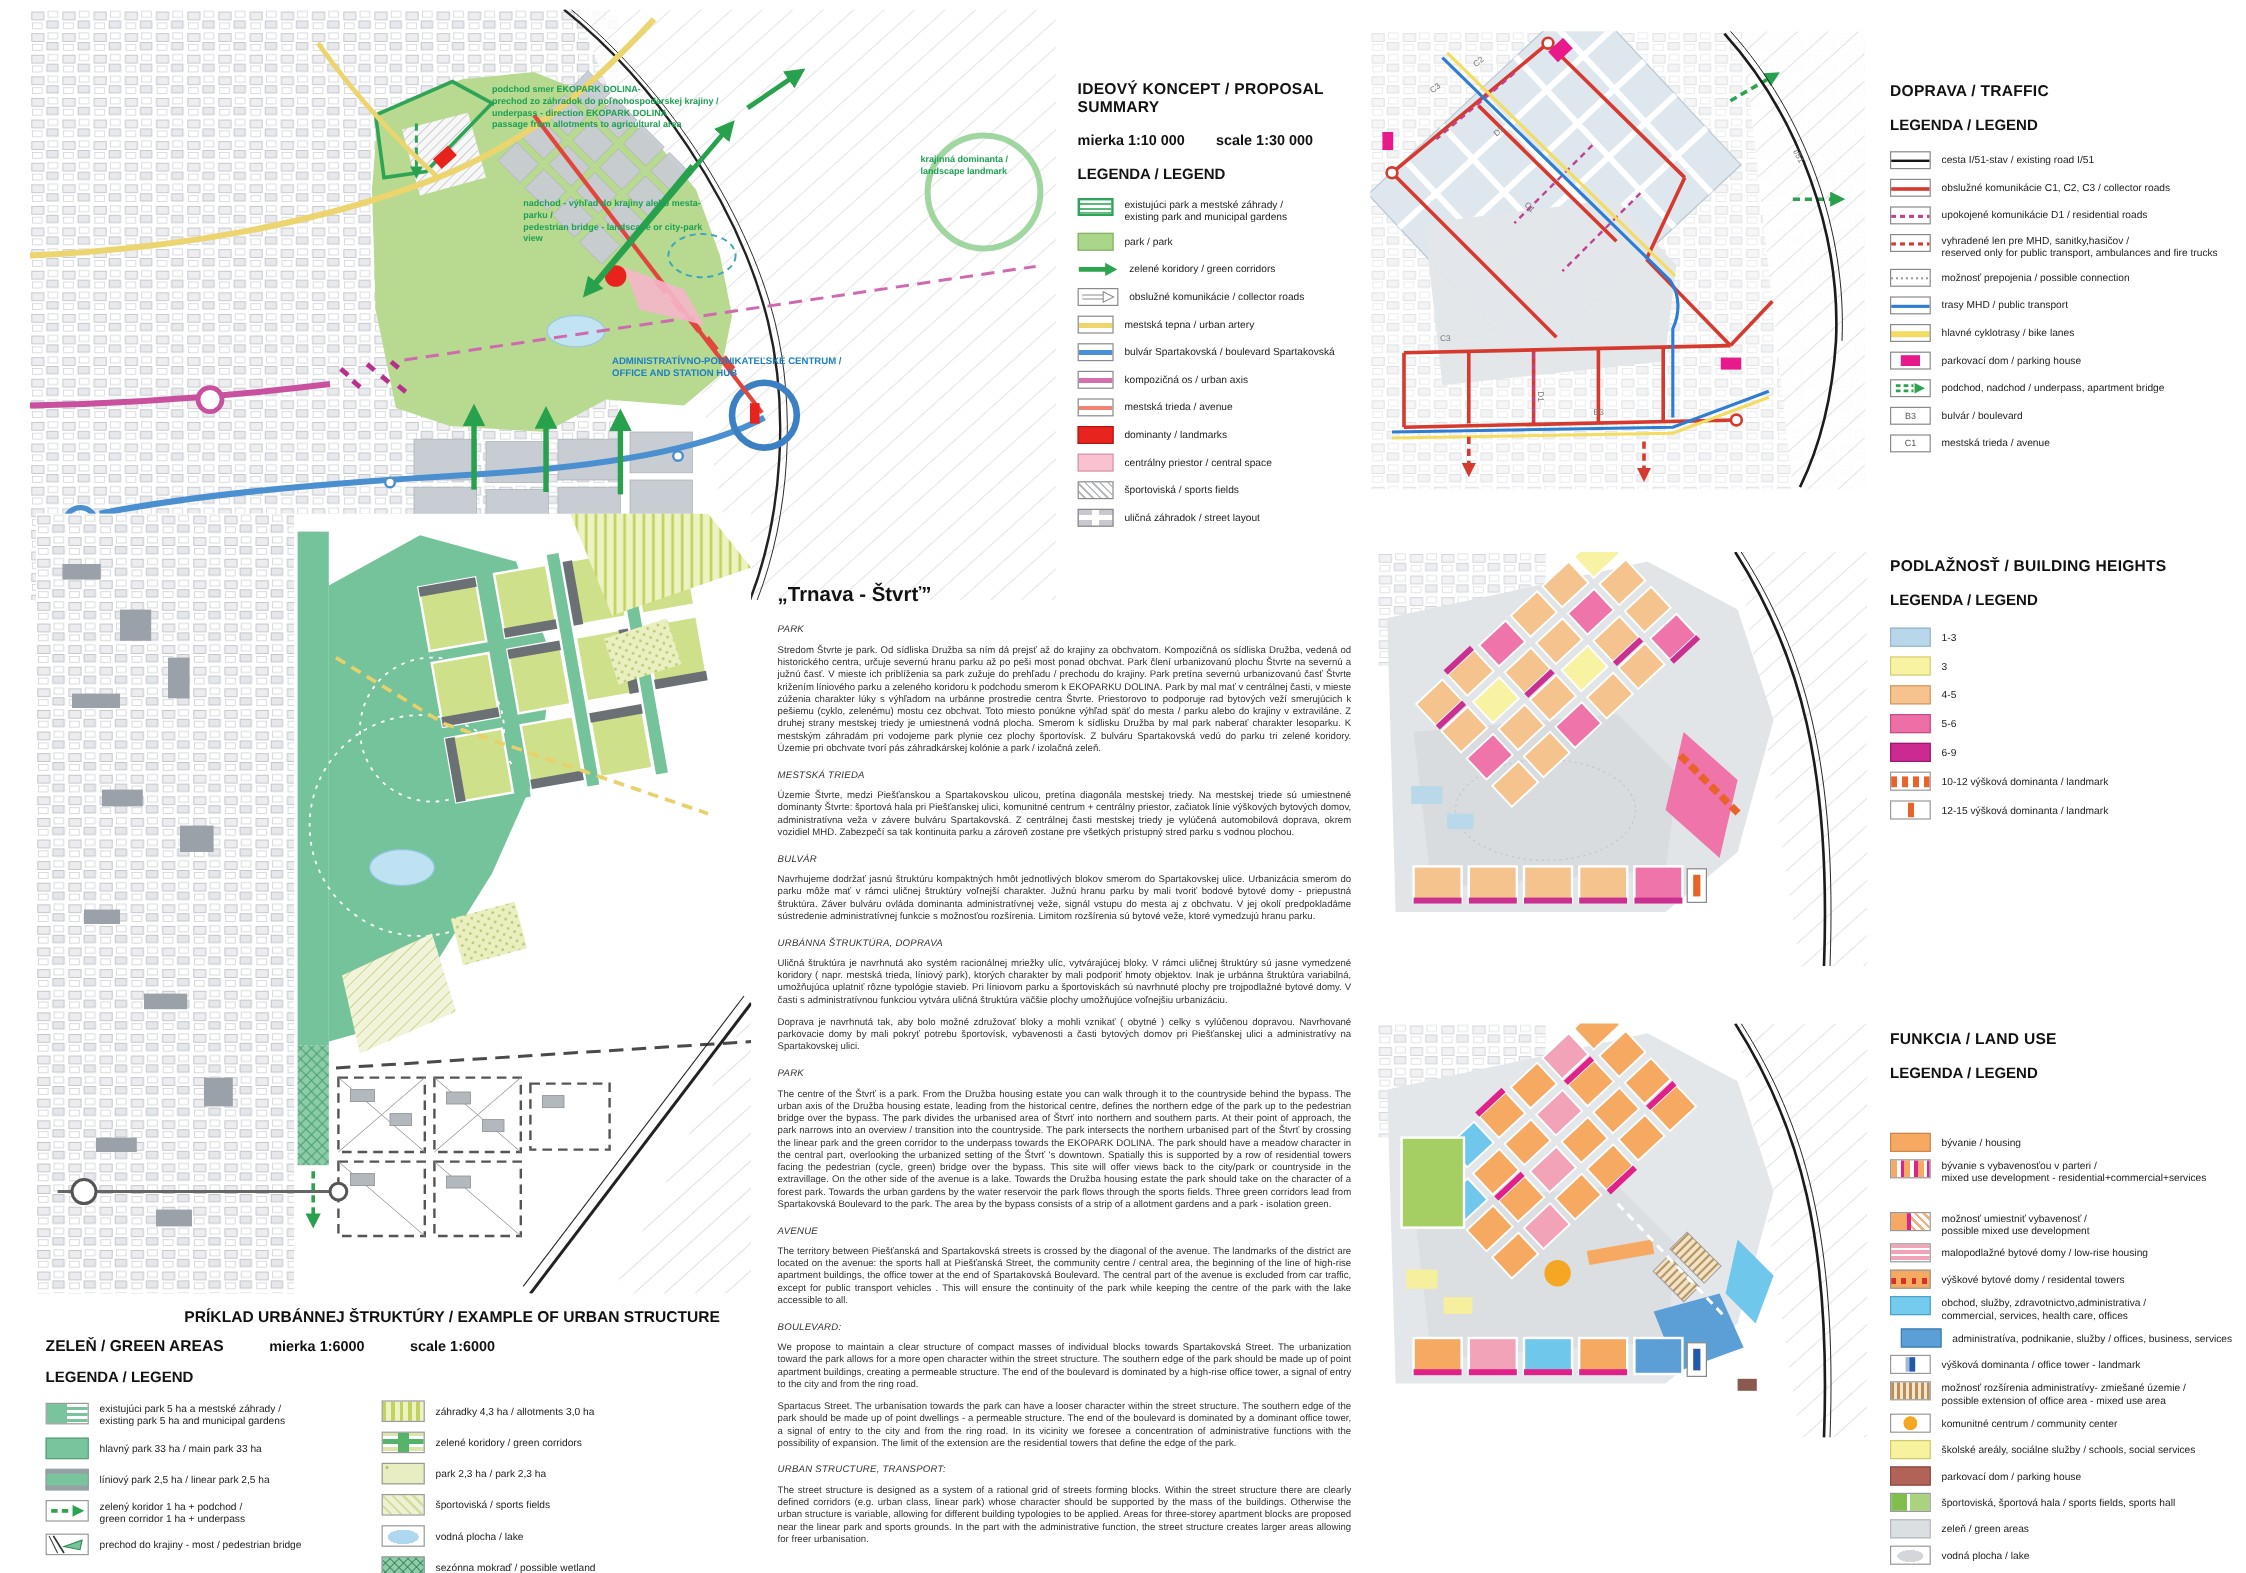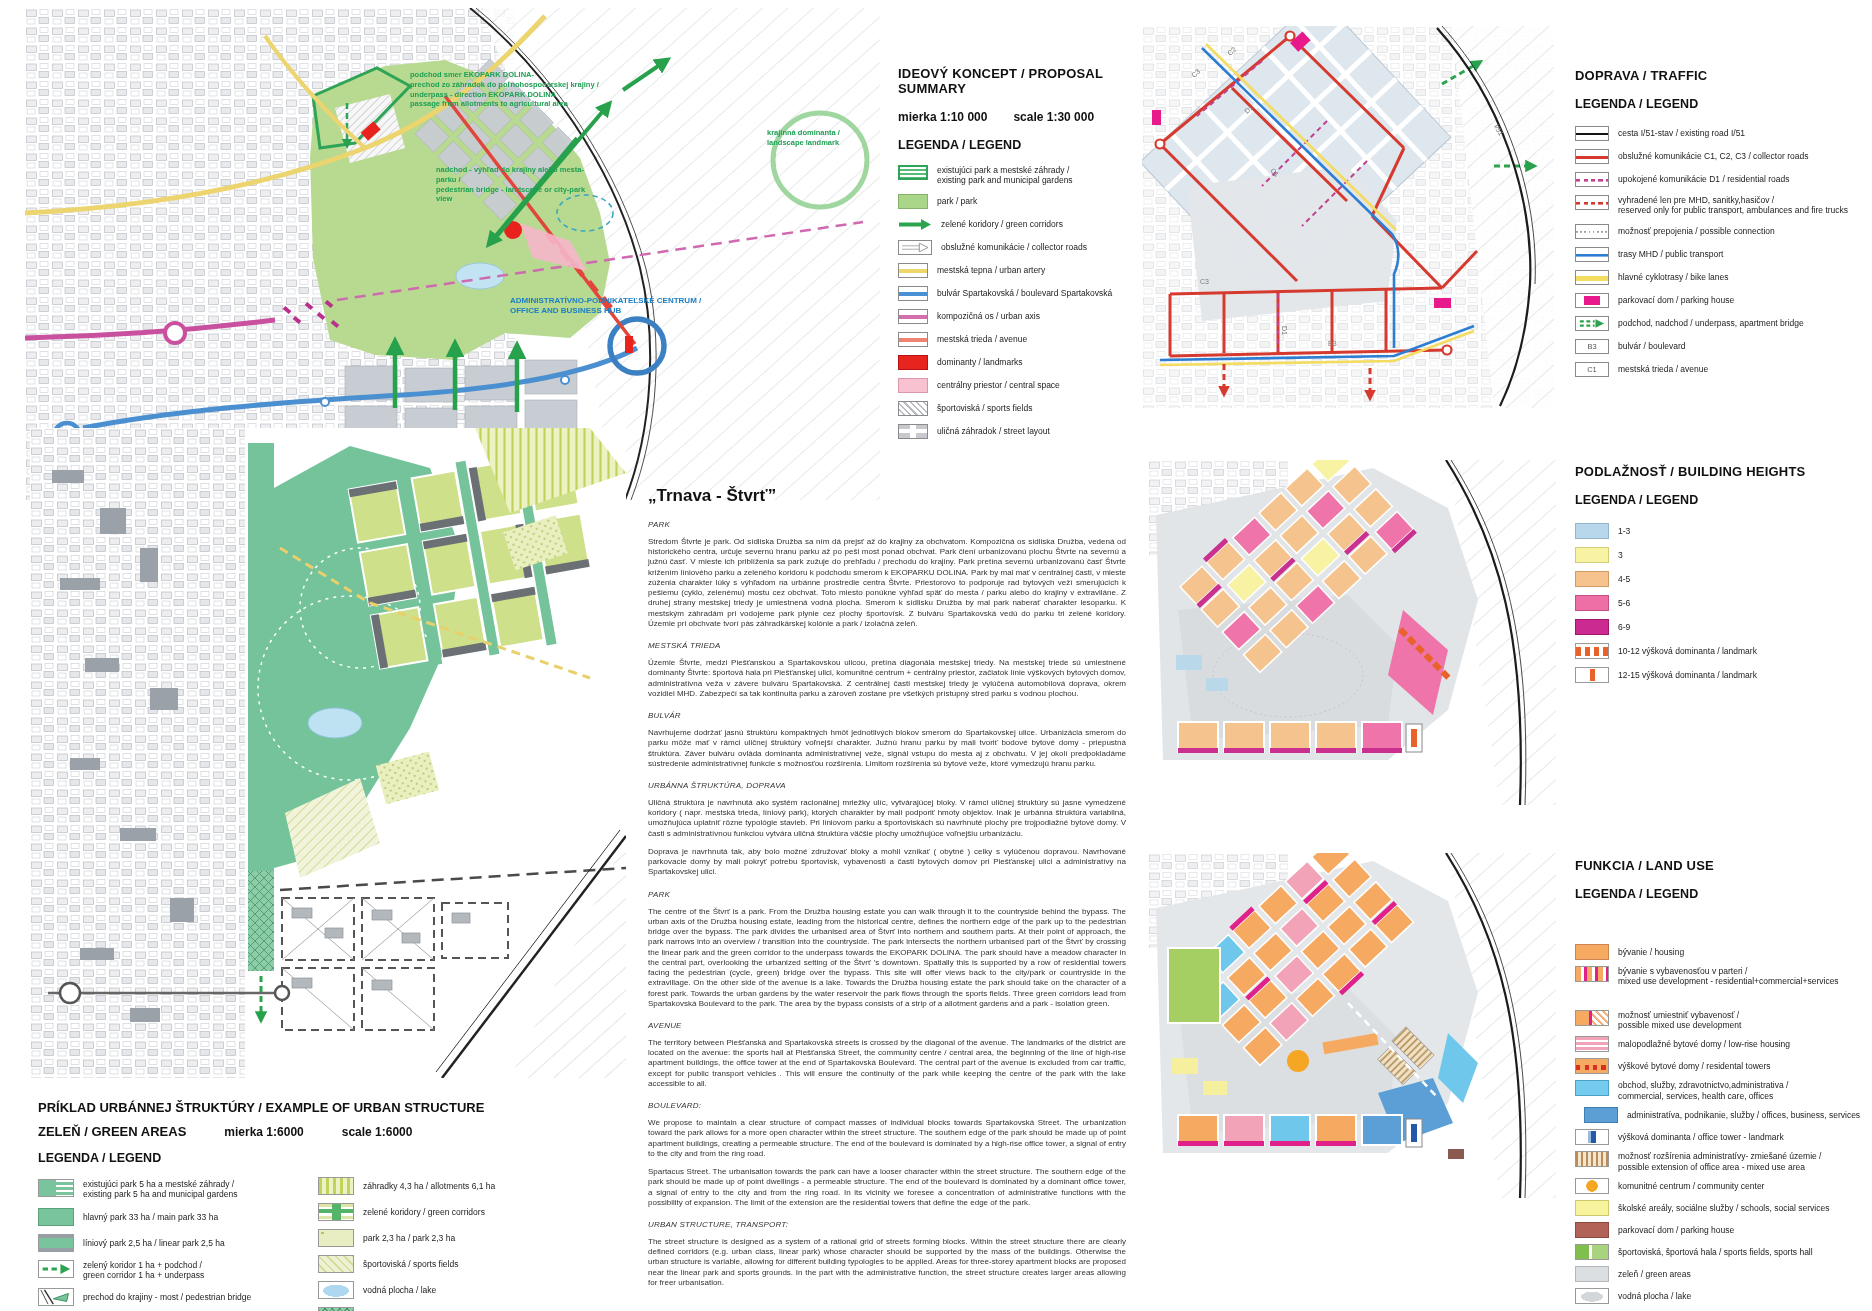--- a/index.html
+++ b/index.html
@@ -81,21 +81,21 @@
   
   .ann{position:absolute;font-weight:bold;white-space:pre-line;line-height:1.3;}
   .ann-green{color:#1fa054;font-size:7.5px;}
   .ann-blue{color:#1c7fc4;font-size:8px;}
   
   #narrative{width:478px;}
   .n-title{font-weight:bold;font-size:17px;margin:0 0 14px 0;color:#111;}
   .nhead{font-size:8px;color:#333;margin:12px 0 8px 0;letter-spacing:.2px;font-style:italic;}
   .npar{font-size:8px;line-height:1.28;color:#333;margin:0 0 8px 0;text-align:justify;}
   
-  .st-title{font-weight:bold;font-size:13px;margin:14px 0 9px 0;color:#111;}
+  .st-title{font-weight:bold;font-size:13px;margin:4px 0 9px 0;color:#111;text-align:right;}
   .st-sub{font-weight:bold;font-size:13px;margin:0 0 12px 0;color:#111;}
   .st-sub .sc{font-size:12px;margin-left:38px;}
   .st-cols{display:flex;gap:22px;}
   .st-col{width:258px;}
 </style>
 </head>
 <body>
 
 <svg width="0" height="0" style="position:absolute" aria-hidden="true">
 <defs>
@@ -239,21 +239,21 @@
   </svg>
   <div class="ann ann-green" style="left:385px;top:62px;width:190px;">podchod smer EKOPARK DOLINA-
 prechod zo záhradok do poľnohospodárskej krajiny /
 underpass - direction EKOPARK DOLINA
 passage from allotments to agricultural area</div>
   <div class="ann ann-green" style="left:411px;top:157px;width:165px;">nadchod - výhľad do krajiny alebo mesta-parku /
 pedestrian bridge - landscape or city-park view</div>
   <div class="ann ann-green" style="left:742px;top:120px;width:110px;text-align:left;">krajinná dominanta /
 landscape landmark</div>
   <div class="ann ann-blue" style="left:485px;top:288px;width:210px;">ADMINISTRATÍVNO-PODNIKATEĽSKÉ CENTRUM /
-OFFICE AND BUSINESS HUB</div>
+OFFICE AND STATION HUB</div>
   <div class="ann ann-blue" style="left:30px;top:447px;width:220px;">ŽELEZNIČNÁ STANICA / TRAIN STATION</div>
 </div>
 
 <div class="panel" style="left:898px;top:66px;width:252px;">
   <div class="lg-title">IDEOVÝ KONCEPT / PROPOSAL SUMMARY</div>
   <div class="lg-scale">
     <span>mierka  1:10 000</span><span>scale  1:30 000</span>
   </div>
   <div class="lg-sub">LEGENDA / LEGEND</div>
   <div class="lrow top">
@@ -833,21 +833,21 @@
             <line x1="5" y1="1" x2="15" y2="17" stroke="#333333" stroke-width="1.6"></line>
             <line x1="1" y1="1" x2="9" y2="17" stroke="#333333" stroke-width="1"></line>
             <path d="M15,11 L32,5 L30,14 Z" fill="#79c49c" stroke="#2d8a55" stroke-width="1"></path>
           </svg>
           <span class="ltxt">prechod do krajiny - most  /  pedestrian bridge</span>
         </div>
     </div>
     <div class="st-col" style="padding-top:26px;">
       <div class="lrow">
           <span class="gsw gsw-6"></span>
-          <span class="ltxt">záhradky 4,3 ha / allotments 6,1 ha</span>
+          <span class="ltxt">záhradky 4,3 ha / allotments 3,0 ha</span>
         </div>
       <div class="lrow">
           <span class="gsw gsw-7"></span>
           <span class="ltxt">zelené koridory / green corridors</span>
         </div>
       <div class="lrow">
           <span class="gsw gsw-8"></span>
           <span class="ltxt">park 2,3 ha / park 2,3 ha</span>
         </div>
       <div class="lrow">

